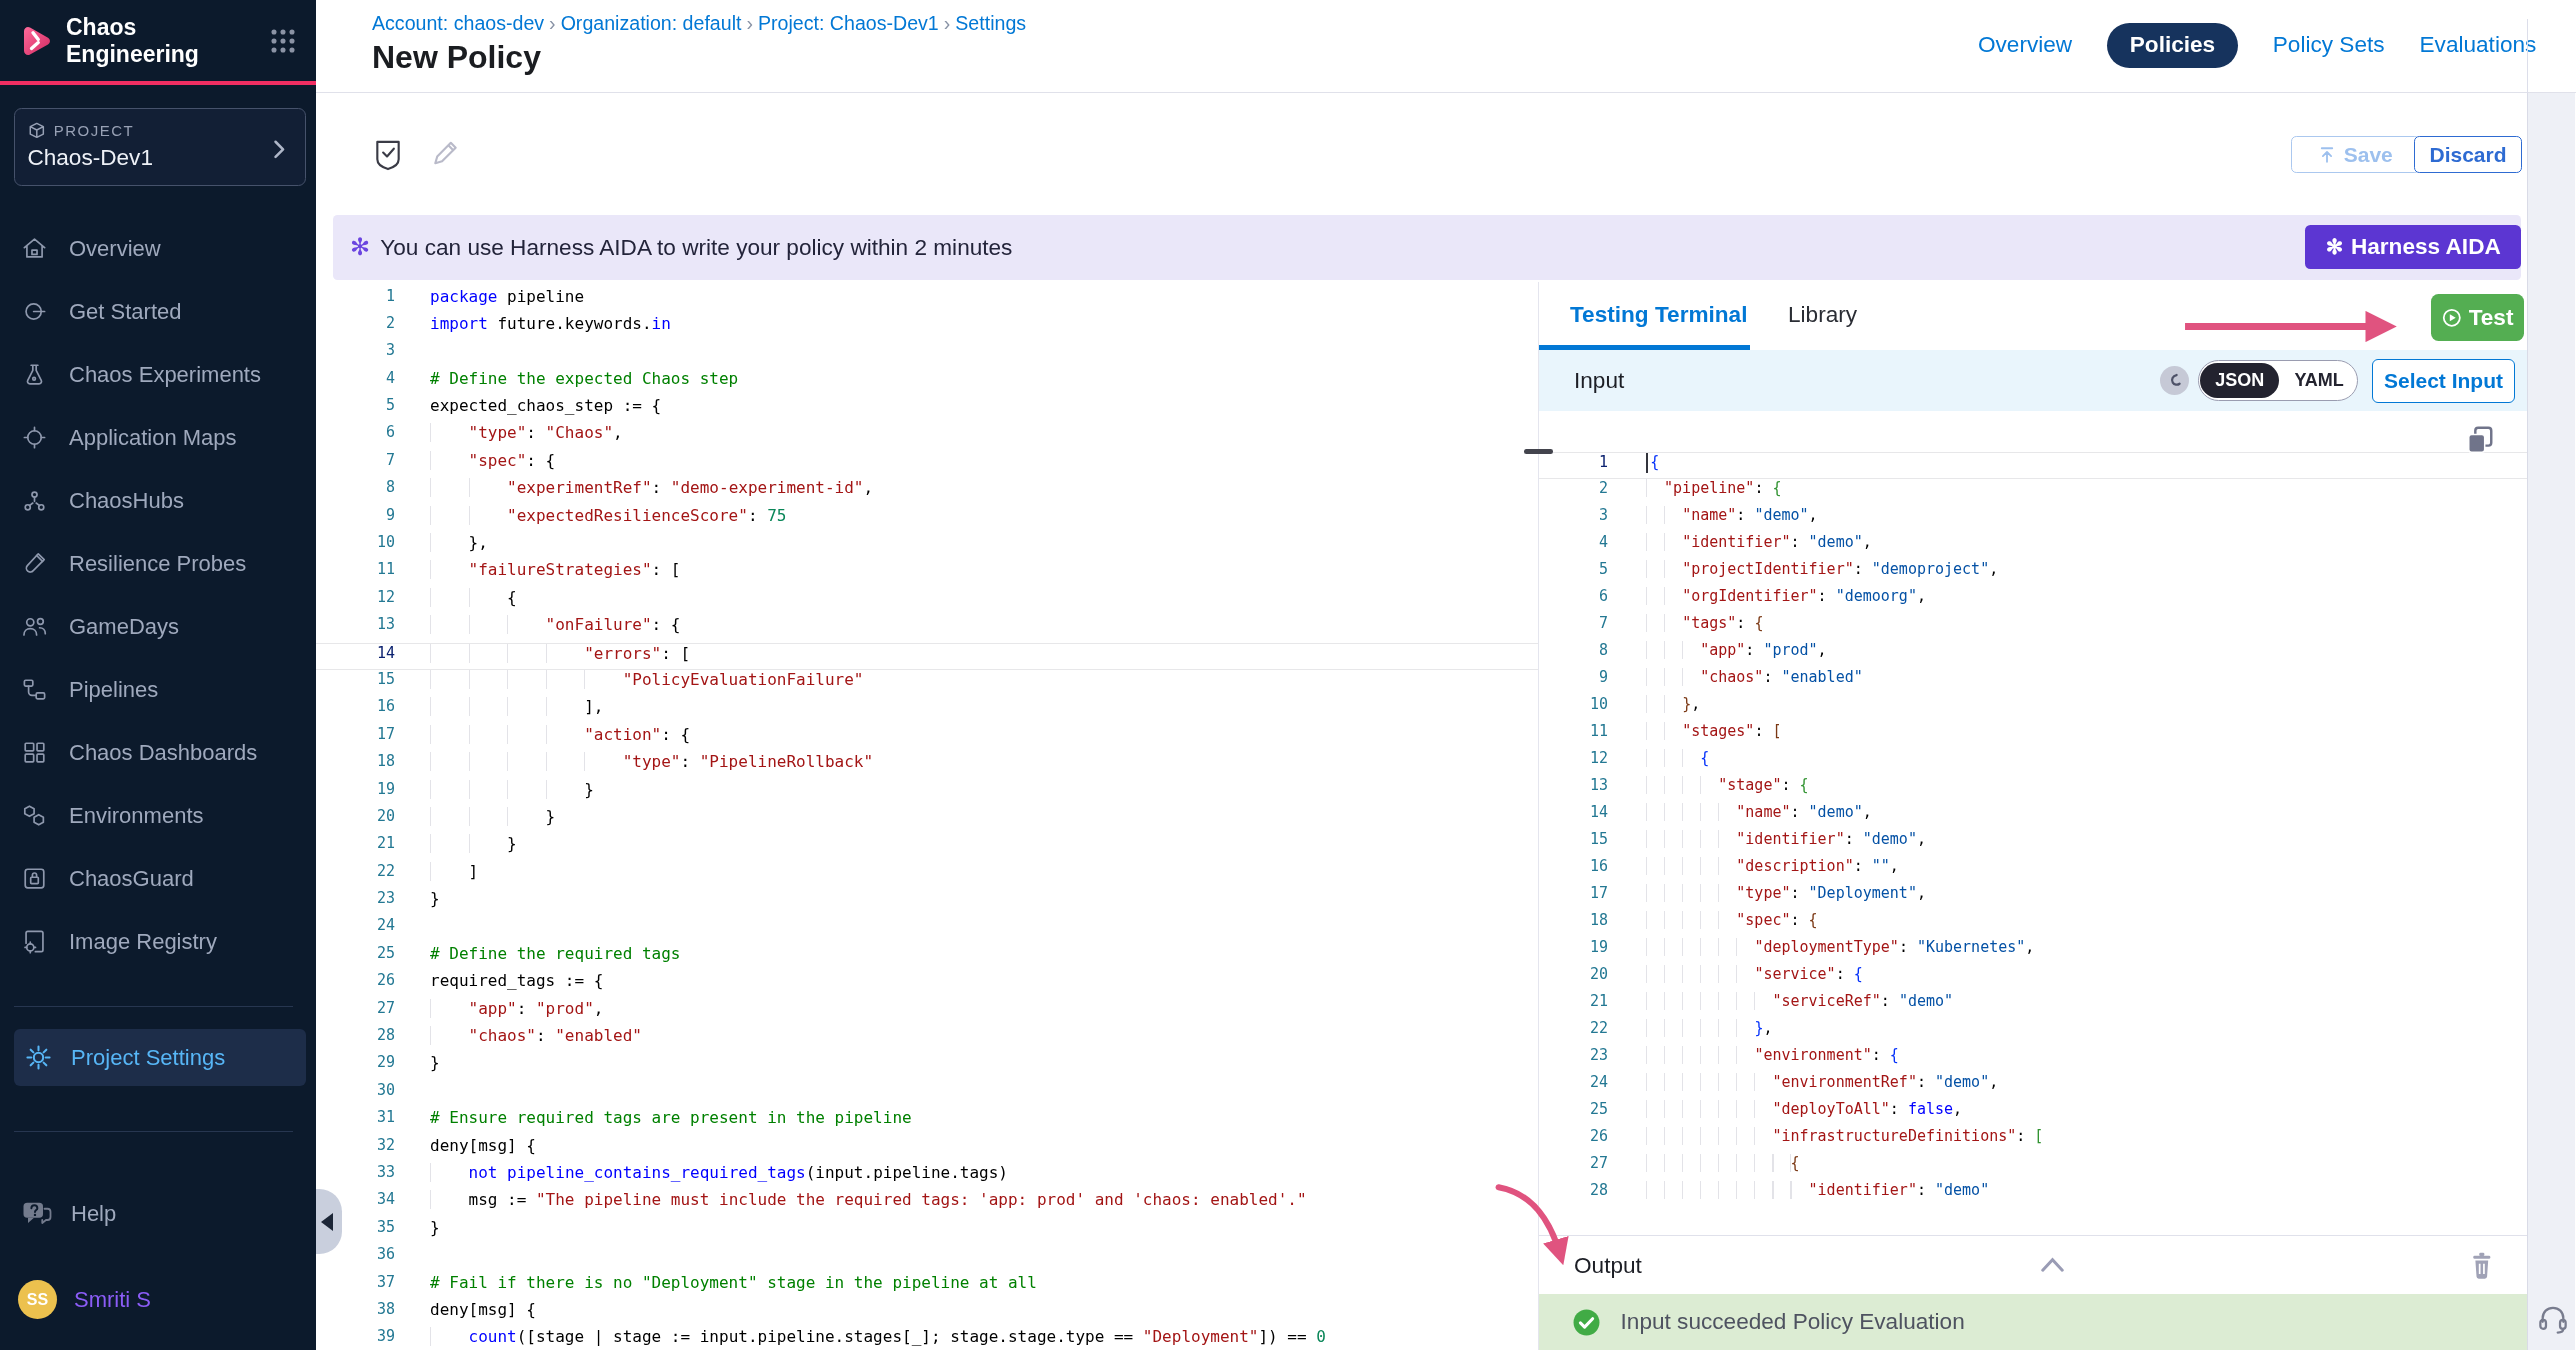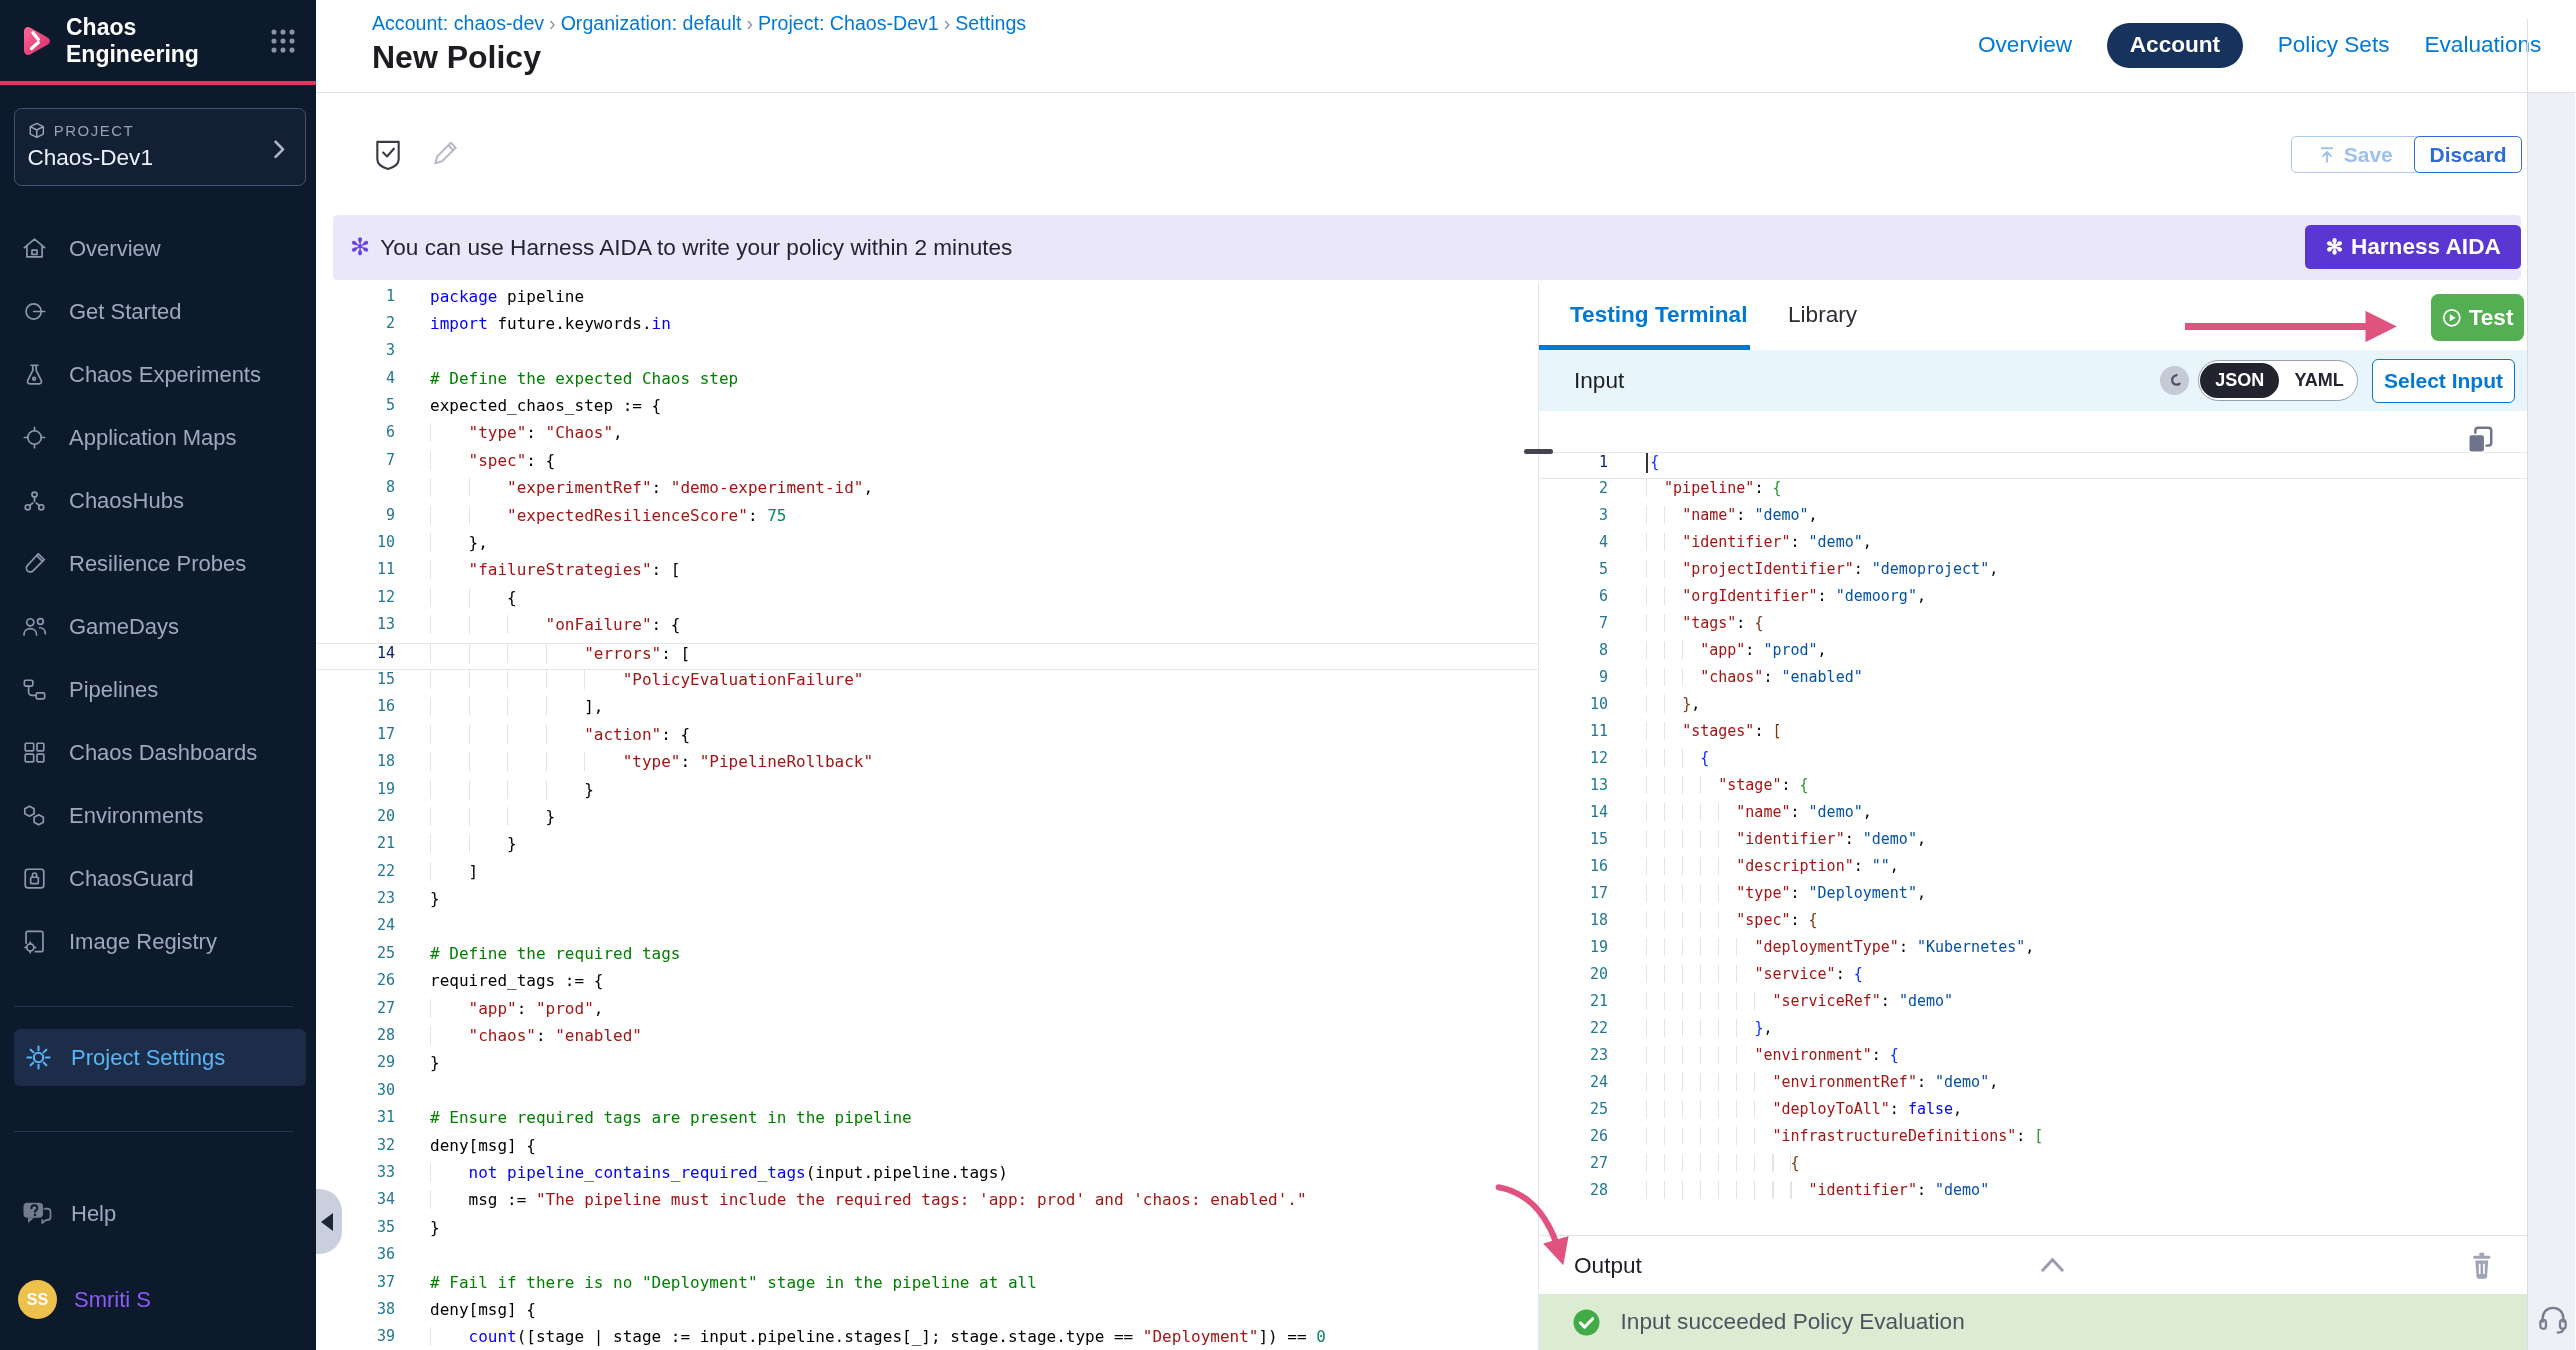--- a/index.html
+++ b/index.html
@@ -303,21 +303,21 @@
         <span class="crumb-sep">›</span>
         <a>Organization: default</a>
         <span class="crumb-sep">›</span>
         <a>Project: Chaos-Dev1</a>
         <span class="crumb-sep">›</span>
         <a>Settings</a>
       </nav>
       <h1 class="page-title">New Policy</h1>
       <nav class="topnav">
         <span class="lnk">Overview</span>
-        <span class="pill">Account</span>
+        <span class="pill">Policies</span>
         <span class="lnk">Policy Sets</span>
         <span class="lnk">Evaluations</span>
       </nav>
       <div class="hdr-vline"></div>
     </header>
 
     <span class="toolbar-ic" style="left:56px;top:138px">
       <svg width="32" height="33" viewBox="0 0 32 34" fill="none" stroke="#3a3b46" stroke-width="2.2" stroke-linecap="round" stroke-linejoin="round">
           <path d="M5 4h22v18c0 5-5.5 8.5-11 10C10.5 30.5 5 27 5 22z"></path>
           <path d="M11 15l4 4 7-8"></path>

